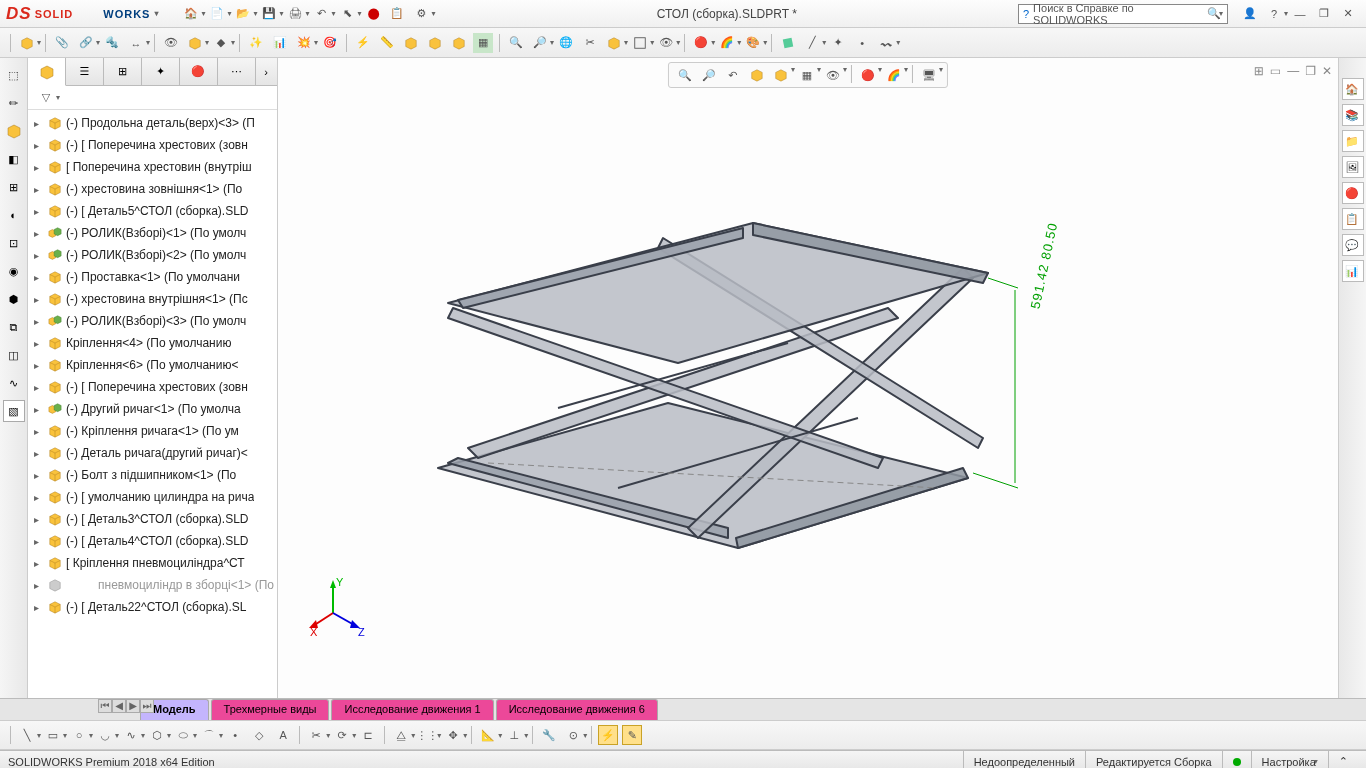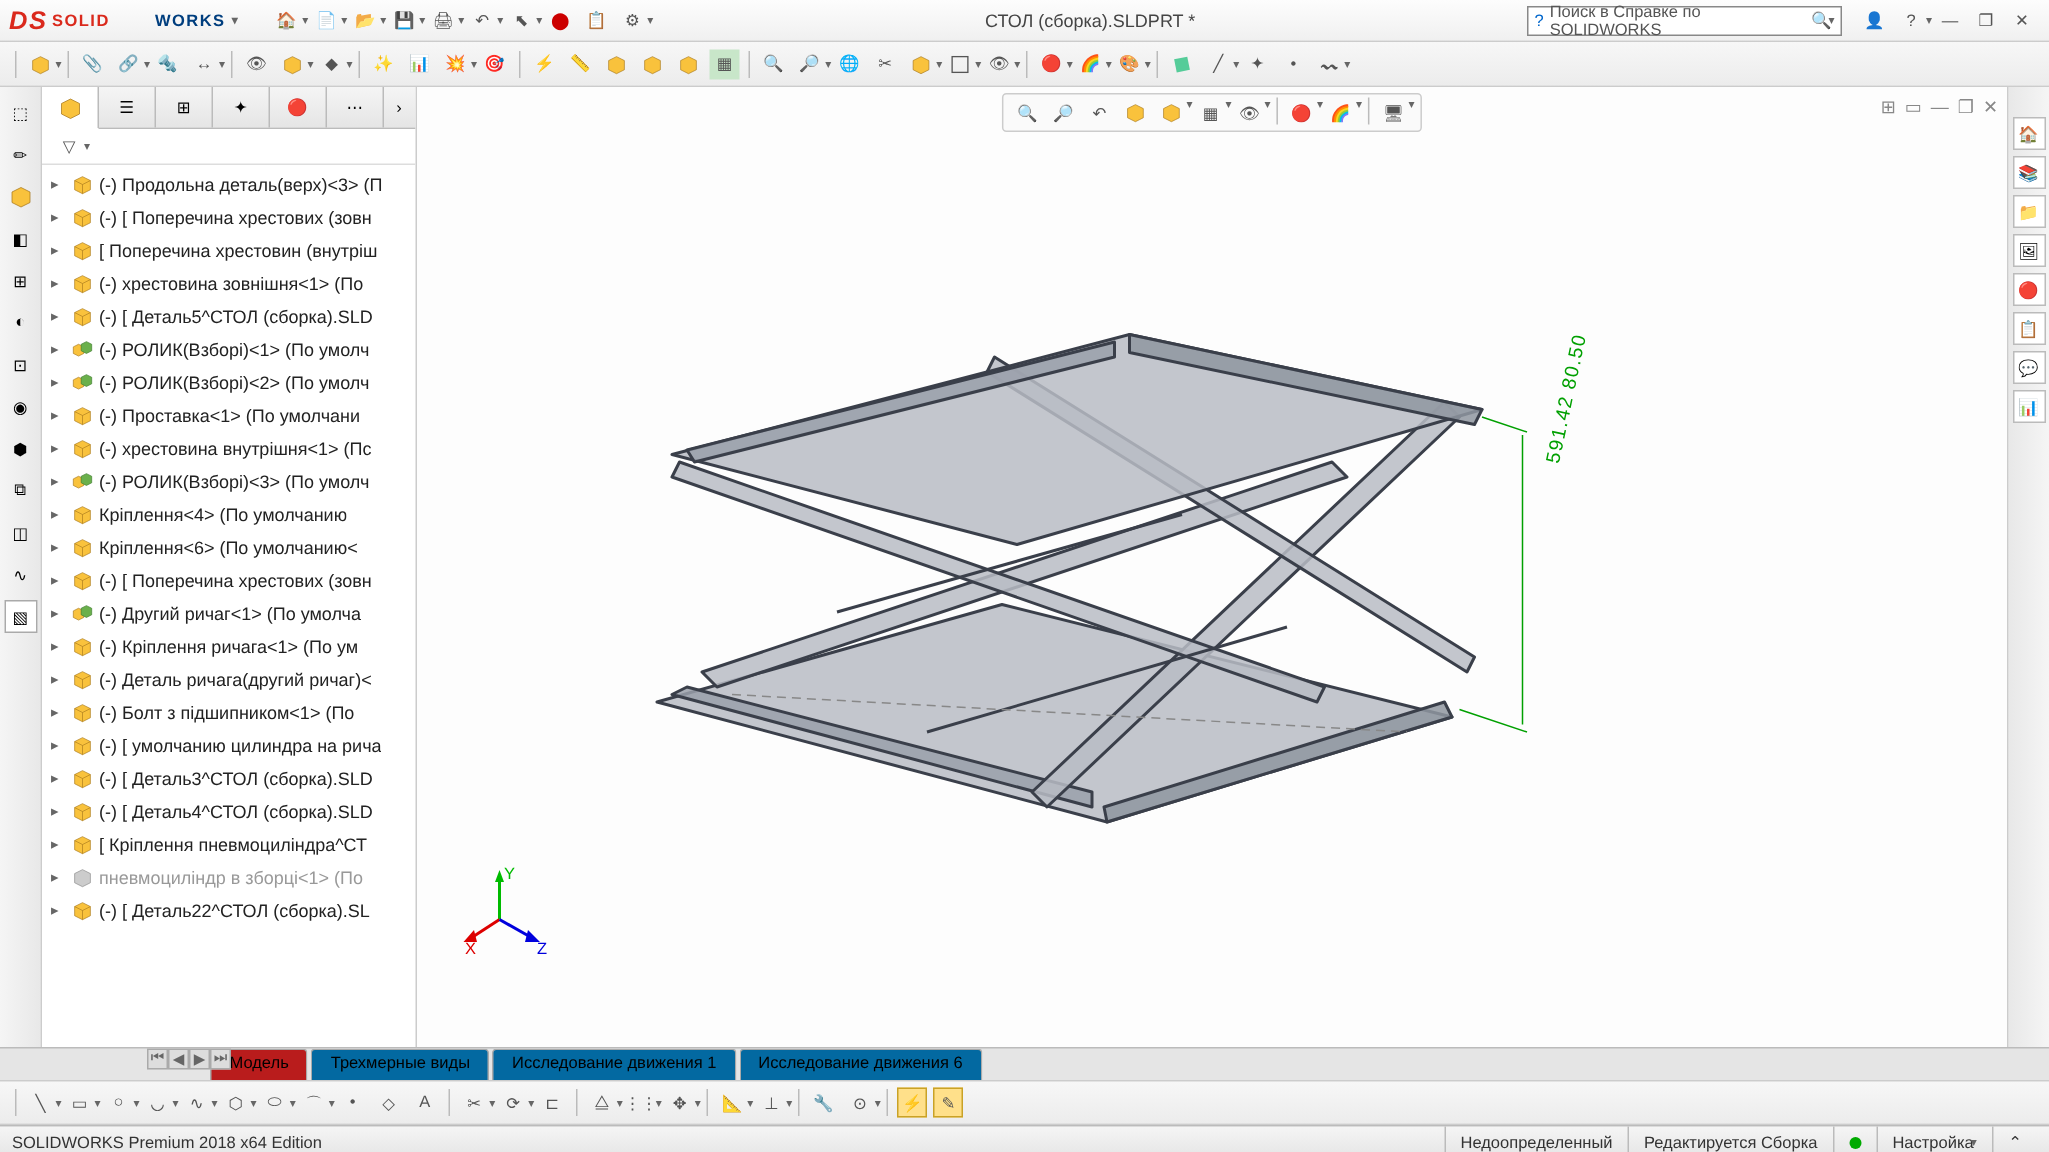--- a/index.html
+++ b/index.html
@@ -50,22 +50,22 @@
 #dim-label { position:absolute; right:250px; top:200px; color:#00a000; font-size:13px; transform:rotate(-78deg); transform-origin:center; letter-spacing:1px; }
 #model-svg { position:absolute; left:80px; top:60px; }
 #vp-win { position:absolute; top:6px; right:6px; display:flex; gap:6px; }
 #vp-win span { color:#888; cursor:pointer; font-size:12px; }
 
 #rightbar { width:28px; background:linear-gradient(to left,#f5f5f5,#e8e8e8); border-left:1px solid #ccc; display:flex; flex-direction:column; align-items:center; padding-top:20px; gap:4px; }
 #rightbar .rbtn { width:22px; height:22px; display:flex; align-items:center; justify-content:center; cursor:pointer; border:1px solid #bbb; background:#fff; }
 
 
 #bottom-tabs { height:22px; background:#e5e5e5; border-top:1px solid #bbb; display:flex; align-items:stretch; padding-left:140px; font-size:11px; }
-#bottom-tabs .bt { padding:3px 12px; border:1px solid #aaa; border-bottom:none; background:#0369a1; margin-right:2px; cursor:pointer; border-radius:3px 3px 0 0; }
-#bottom-tabs .bt.active { background:#b91c1c; font-weight:normal; }
+#bottom-tabs .bt { padding:3px 12px; border:1px solid #aaa; border-bottom:none; background:#ec4899; margin-right:2px; cursor:pointer; border-radius:3px 3px 0 0; }
+#bottom-tabs .bt.active { background:#c4b5fd; font-weight:bold; }
 #bt-nav { position:absolute; left:140px; margin-left:-42px; display:flex; }
 #bt-nav span { width:14px; text-align:center; color:#666; cursor:pointer; font-size:10px; background:#ddd; border:1px solid #aaa; }
 
 #sketch-toolbar { height:30px; background:linear-gradient(#f7f7f7,#ececec); border-top:1px solid #ccc; border-bottom:1px solid #ccc; display:flex; align-items:center; padding:0 6px; }
 
 
 #statusbar { height:22px; background:linear-gradient(#f5f5f5,#e5e5e5); border-top:1px solid #bbb; display:flex; align-items:center; padding:0 8px; font-size:11px; color:#333; }
 #statusbar .sp { flex:1; }
 #statusbar .cell { padding:0 10px; border-left:1px solid #bbb; height:100%; display:flex; align-items:center; }
 </style>
@@ -492,21 +492,21 @@
           </span>
           <span class="tlabel">[ Кріплення пневмоцилiндра^СТ</span>
         </div>
         <div class="tnode">
           <span class="exp">▸</span>
           <span class="tico">
             <svg width="14" height="14" viewBox="0 0 16 16">
               <polygon fill="#ccc" stroke="#888" stroke-width=".5" points="2,5 8,2 14,5 14,12 8,15 2,12"></polygon>
             </svg>
           </span>
-          <span class="tlabel" style="color: rgb(153, 153, 153);">пневмоцилiндр в зборці&lt;1&gt; (По</span>
+          <span class="tlabel" style="color: rgb(153, 153, 153); margin-left: 32px;">пневмоцилiндр в зборці&lt;1&gt; (По</span>
         </div>
         <div class="tnode">
           <span class="exp">▸</span>
           <span class="tico">
             <svg width="14" height="14" viewBox="0 0 16 16">
               <polygon fill="#f9c23c" stroke="#a8781d" stroke-width=".5" points="2,5 8,2 14,5 14,12 8,15 2,12"></polygon>
               <line x1="2" y1="5" x2="8" y2="8" stroke="#a8781d" stroke-width=".5"></line>
               <line x1="14" y1="5" x2="8" y2="8" stroke="#a8781d" stroke-width=".5"></line>
               <line x1="8" y1="8" x2="8" y2="15" stroke="#a8781d" stroke-width=".5"></line>
             </svg>

